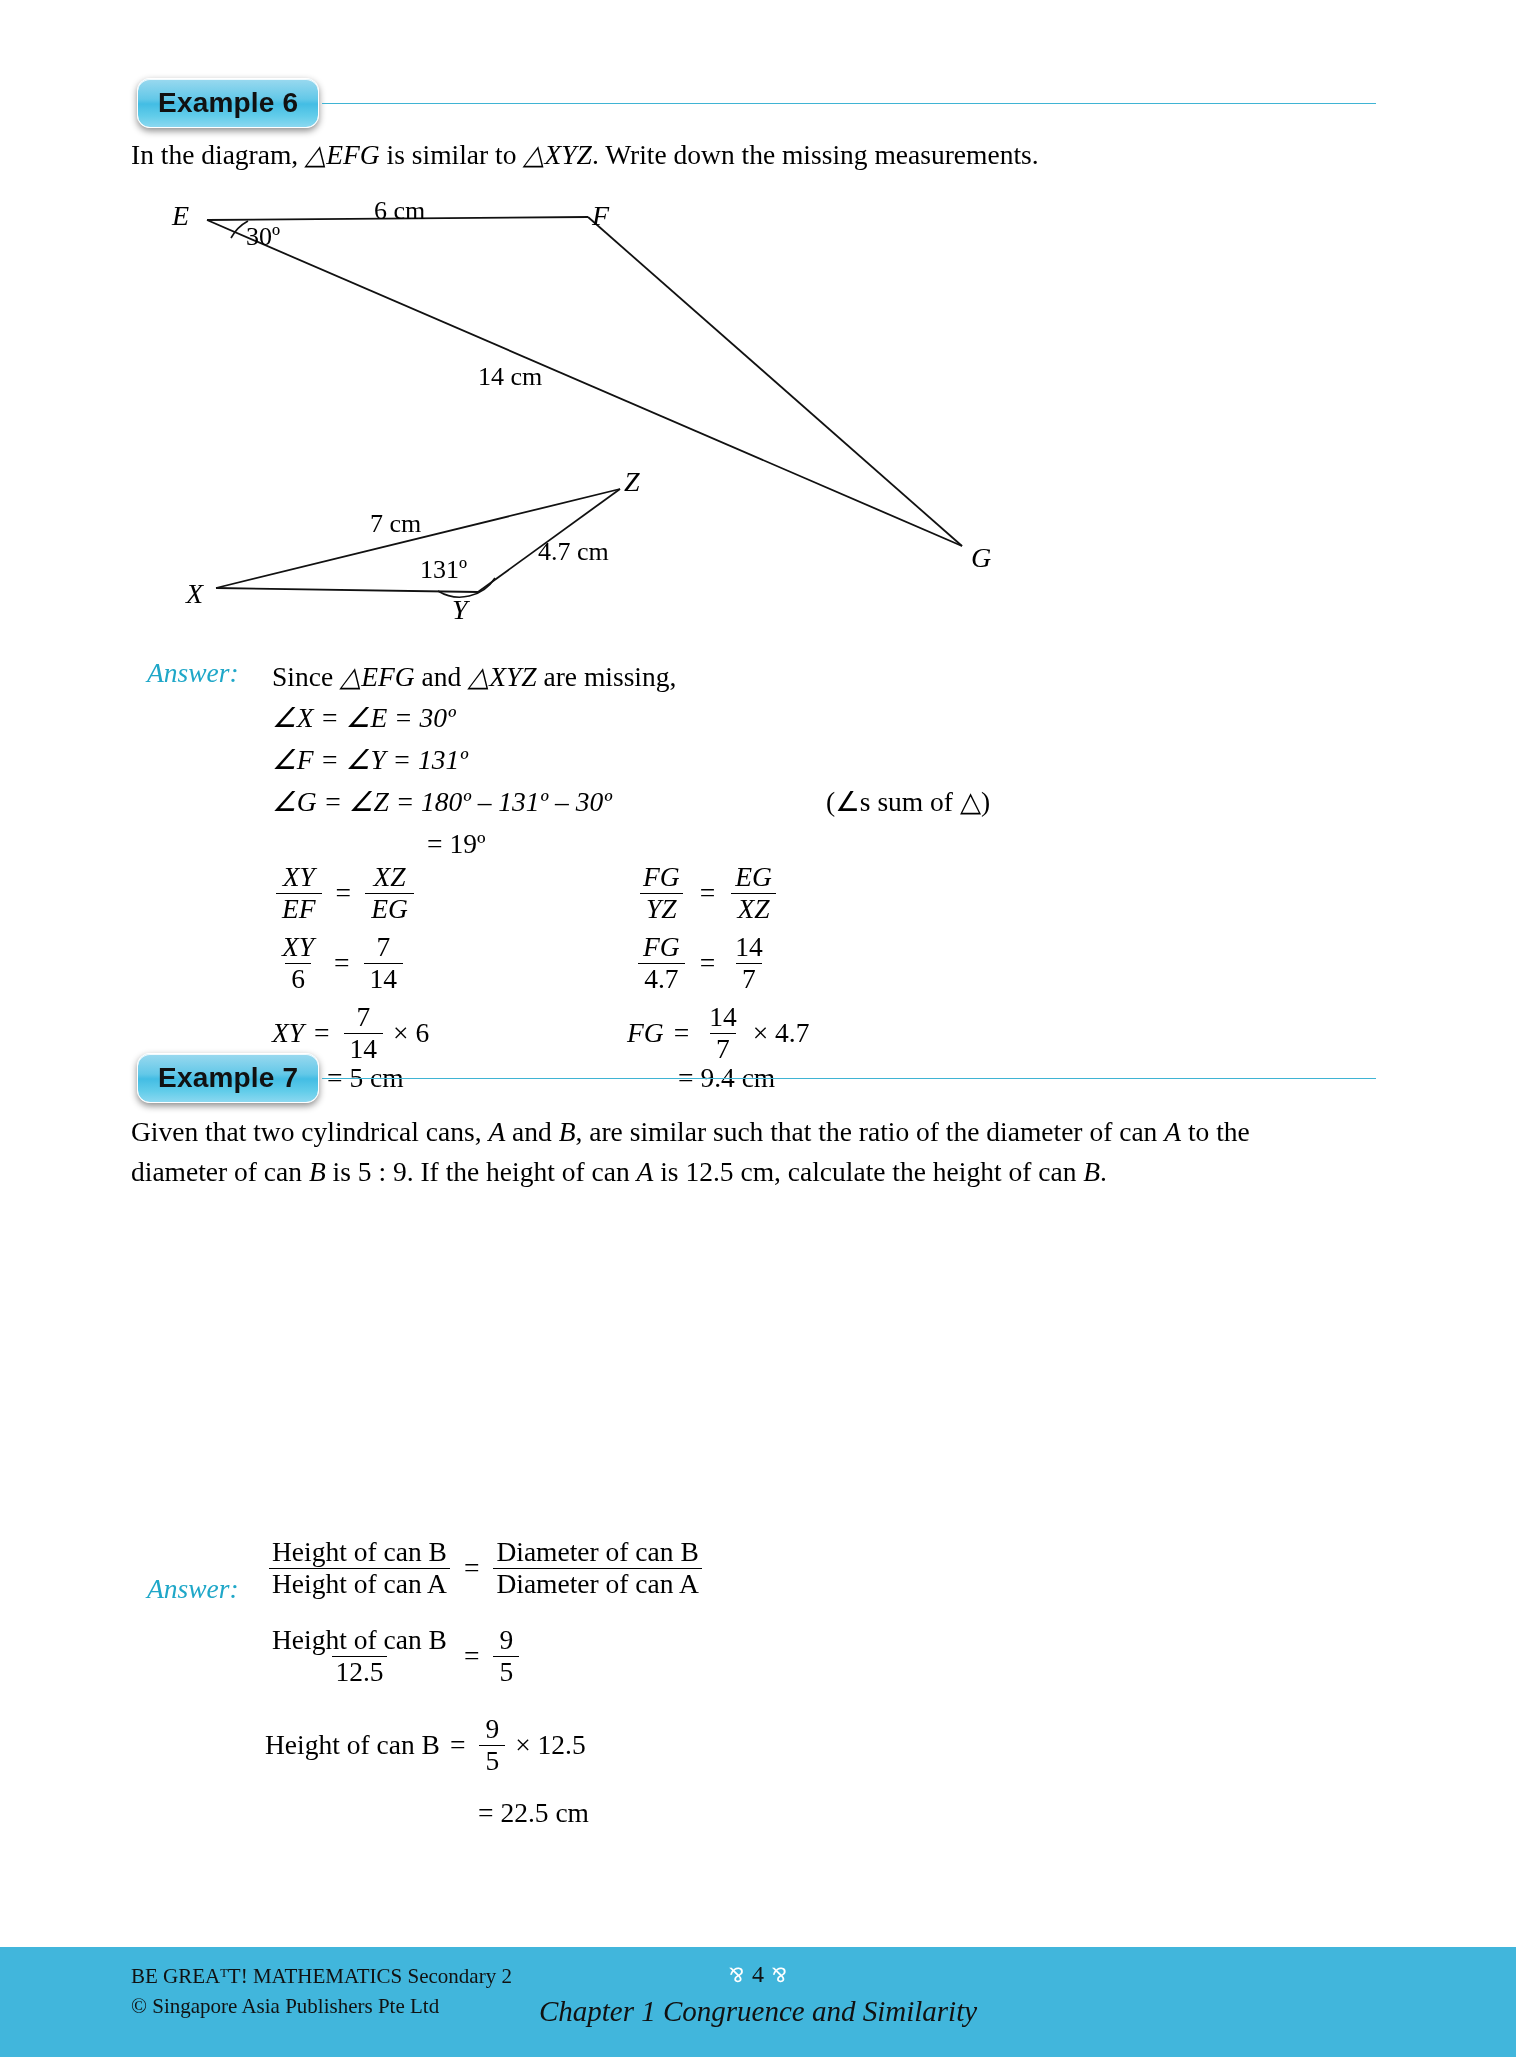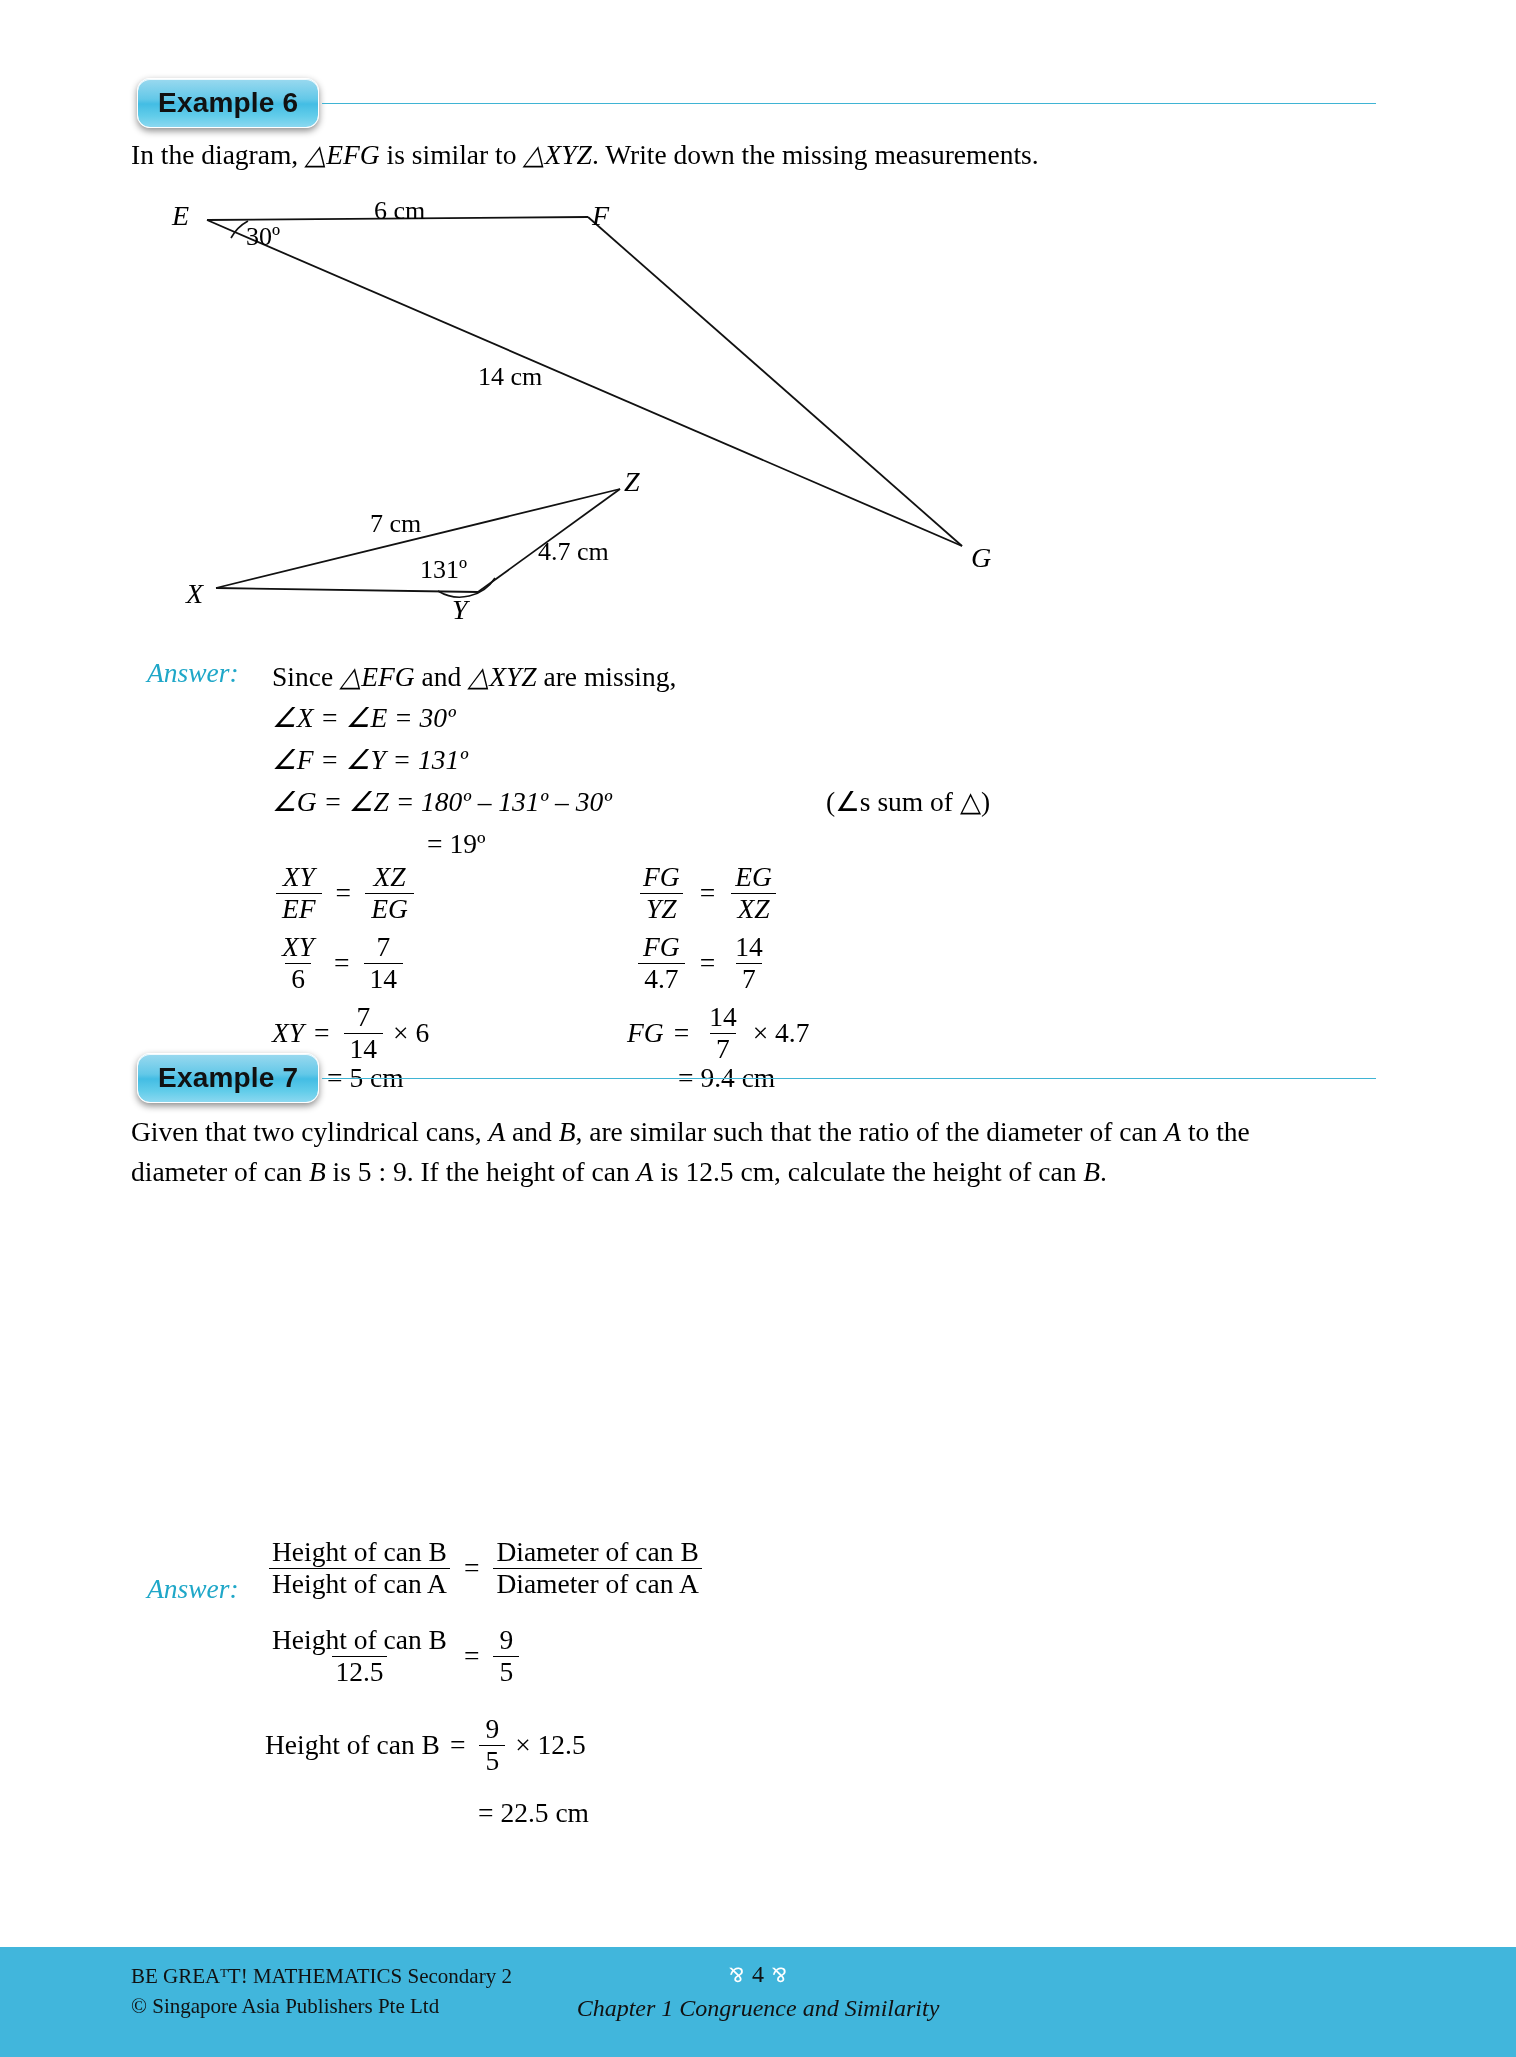--- a/index.html
+++ b/index.html
@@ -58,21 +58,21 @@
 
   
   .footer{
     position:absolute;left:0;right:0;bottom:0;height:110px;
     background:#41B6DC;
   }
   .f-left{position:absolute;left:131px;top:14px;font-size:21px;line-height:30px;color:#111;}
   .f-page{position:absolute;left:0;right:0;top:14px;text-align:center;font-size:24px;color:#111;}
   .f-page .flor{color:#ffffff;font-size:20px;margin:0 8px;}
   .f-chapter{position:absolute;left:0;right:0;top:48px;text-align:center;
-             font-style:italic;font-size:24px;color:#111;}
+             font-style:italic;font-size:29px;color:#111;}
 </style>
 </head>
 <body>
 
 <div class="page">
 
   <div class="ex-row" style="top:78px;">
     <div class="ex-badge">Example 6</div>
     <div class="ex-rule" style="left:322px;right:140px;"></div>
   </div>

